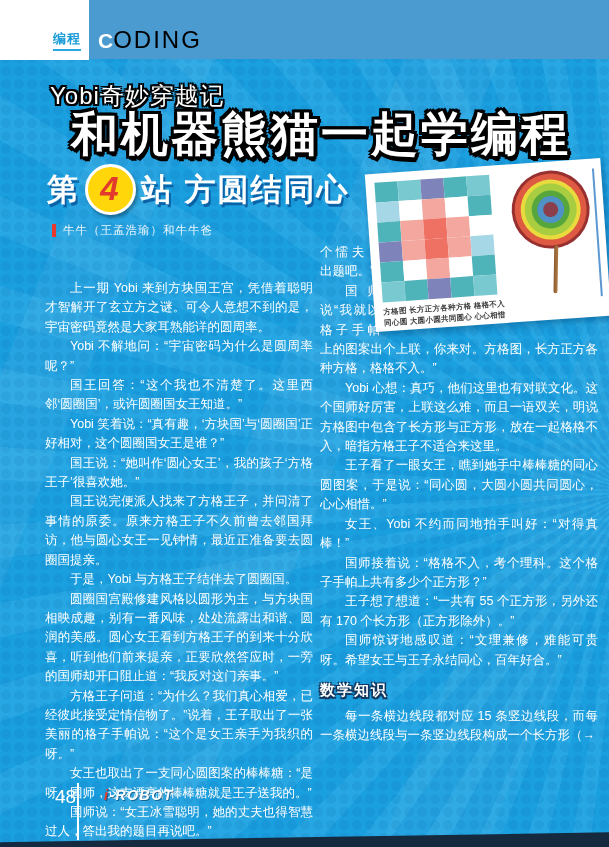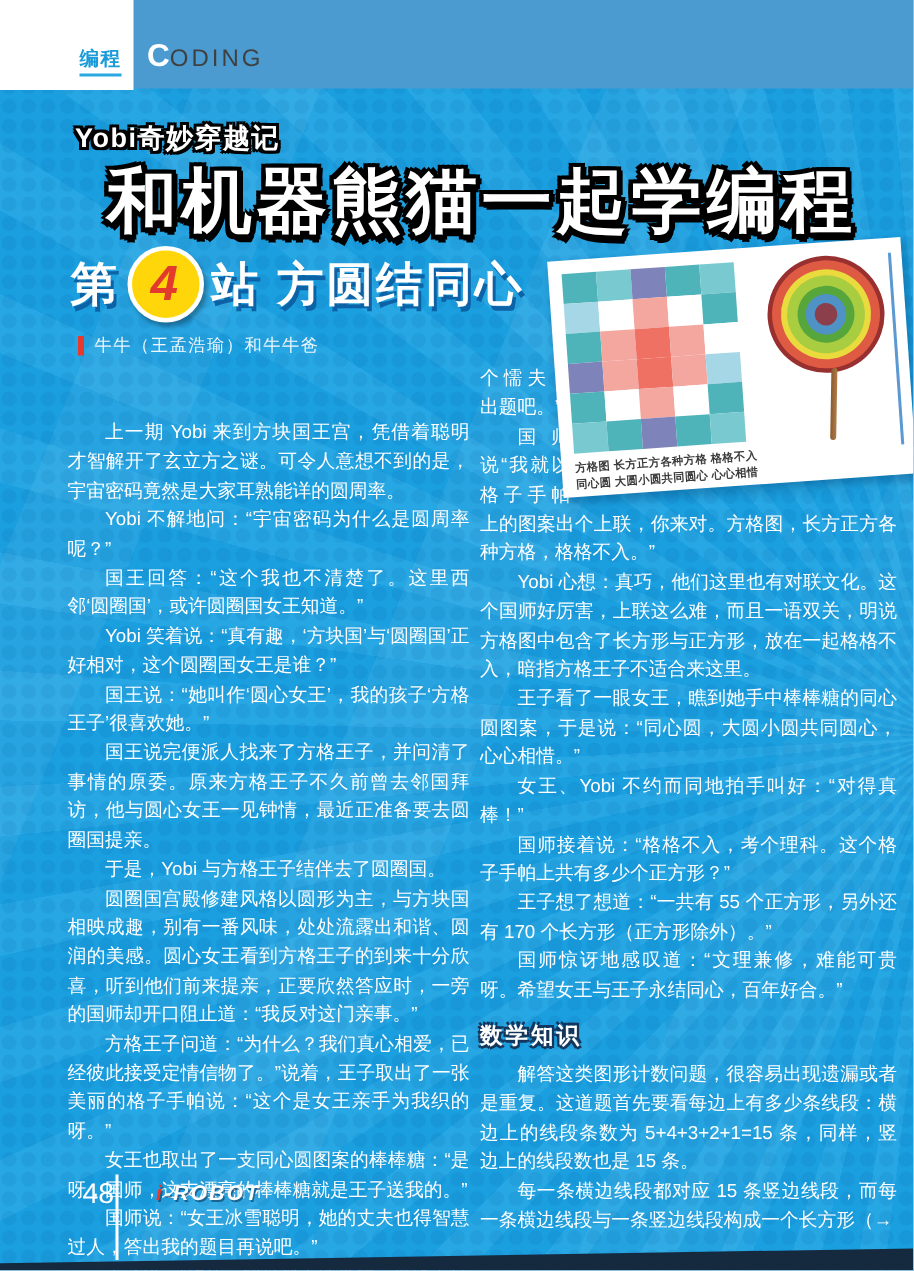--- a/index.html
+++ b/index.html
@@ -28,24 +28,24 @@
   }
   
   .top-band{position:absolute;top:0;left:0;width:100%;height:59px;background:#4b9bd1;}
   .corner-box{position:absolute;top:0;left:0;width:89px;height:60px;background:#ffffff;}
   .tab-coding-zh{
     position:absolute;left:53px;top:30px;font-size:13px;font-weight:bold;color:#1b9cd8;
     border-bottom:2px solid #29a7e0;padding-bottom:1px;letter-spacing:1px;
   }
   .coding-en{position:absolute;left:98px;top:26px;white-space:nowrap;}
   .coding-first{font-size:21px;font-weight:bold;color:#ffffff;}
-  .coding-rest{font-size:16px;color:#404040;letter-spacing:2px;text-align:center;}
+  .coding-rest{font-size:24px;color:#000000;letter-spacing:2px;text-align:center;}
   
   .series-title{
-    position:absolute;left:50px;top:80px;font-size:18px;font-weight:bold;color:#fff;letter-spacing:1px;
+    position:absolute;left:50px;top:80px;font-size:24px;font-weight:normal;color:#fff;letter-spacing:1px;
     text-shadow:-2px -2px 0 #000,2px -2px 0 #000,-2px 2px 0 #000,2px 2px 0 #000,0 2px 0 #000,2px 0 0 #000,-2px 0 0 #000,0 -2px 0 #000;
   }
   .main-title{
     position:absolute;left:44px;top:103px;font-size:47px;font-weight:bold;color:#fff;letter-spacing:3px;white-space:nowrap;
     text-shadow:-3px -3px 0 #000,3px -3px 0 #000,-3px 3px 0 #000,3px 3px 0 #000,0 4px 0 #000,4px 0 0 #000,-3px 0 0 #000,0 -3px 0 #000,2px 5px 0 #000;
     margin-left:27px;
   }
   .station{position:absolute;left:47px;top:164px;display:flex;align-items:center;}
   .station-text{
     font-size:31px;font-weight:bold;color:#fff;letter-spacing:2px;white-space:nowrap;
@@ -151,21 +151,20 @@
         <p class="para">国师说“我就以格子手帕上的图案出个上联，你来对。方格图，长方正方各种方格，格格不入。”</p>
         <p class="para">Yobi 心想：真巧，他们这里也有对联文化。这个国师好厉害，上联这么难，而且一语双关，明说方格图中包含了长方形与正方形，放在一起格格不入，暗指方格王子不适合来这里。</p>
         <p class="para">王子看了一眼女王，瞧到她手中棒棒糖的同心圆图案，于是说：“同心圆，大圆小圆共同圆心，心心相惜。”</p>
         <p class="para">女王、Yobi 不约而同地拍手叫好：“对得真棒！”</p>
         <p class="para">国师接着说：“格格不入，考个理科。这个格子手帕上共有多少个正方形？”</p>
         <p class="para">王子想了想道：“一共有 55 个正方形，另外还有 170 个长方形（正方形除外）。”</p>
         <p class="para">国师惊讶地感叹道：“文理兼修，难能可贵呀。希望女王与王子永结同心，百年好合。”</p>
       </div>
     <h3 class="math-heading">数学知识</h3>
     <div id="math-paras">
-        <p class="para">解答这类图形计数问题，很容易出现遗漏或者是重复。这道题首先要看每边上有多少条线段：横边上的线段条数为 5+4+3+2+1=15 条，同样，竖边上的线段数也是 15 条。</p>
         <p class="para">每一条横边线段都对应 15 条竖边线段，而每一条横边线段与一条竖边线段构成一个长方形（→</p>
       </div>
   </div>
 
   <div class="figure-card">
     <div class="hanky-grid" id="hanky-grid">
         <div class="cell" style="background: rgb(79, 180, 186);"></div>
         <div class="cell" style="background: rgb(121, 201, 208);"></div>
         <div class="cell" style="background: rgb(126, 131, 185);"></div>
         <div class="cell" style="background: rgb(79, 180, 186);"></div>

